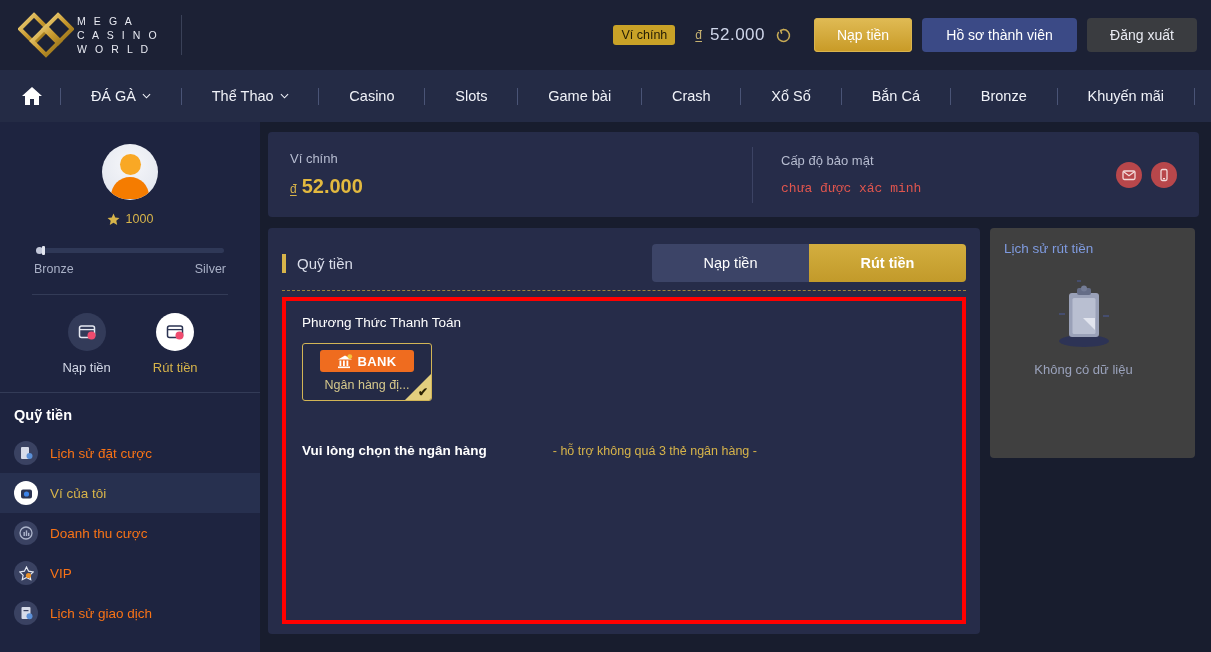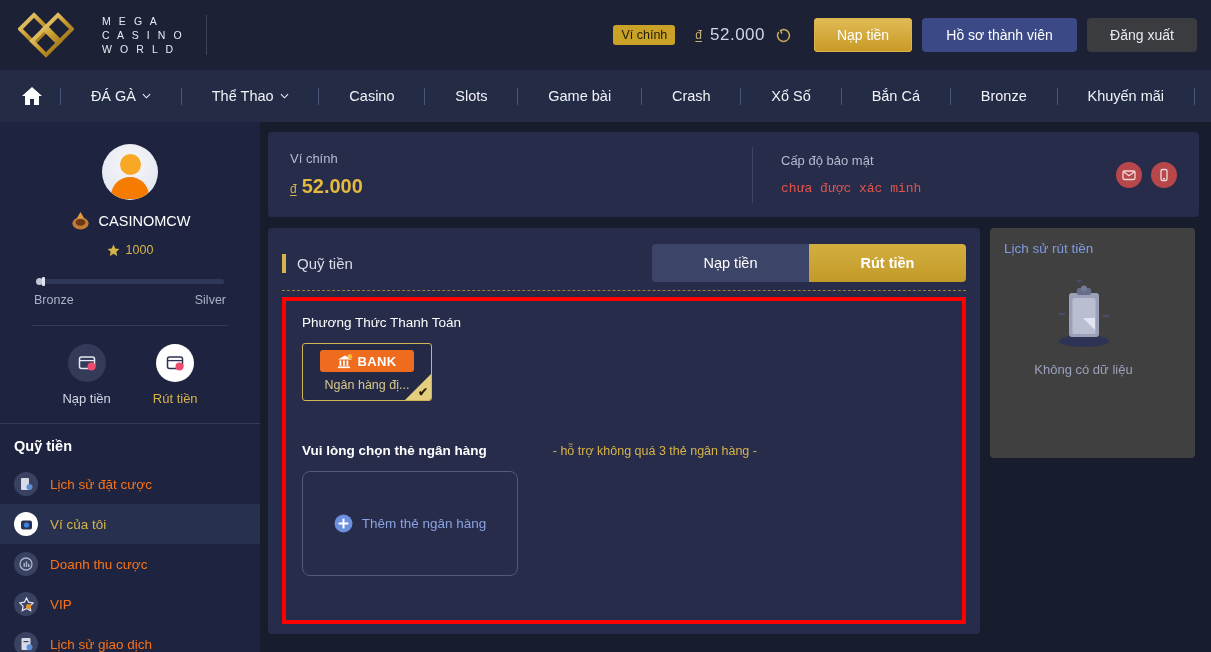--- a/index.html
+++ b/index.html
@@ -15,21 +15,21 @@
     height: 70px;
     background: #1c2135;
     display: flex;
     align-items: center;
     padding: 0 14px 0 18px;
     position: relative;
   }
   .logo-block { display: flex; align-items: center; }
   .logo-mark { width: 56px; height: 50px; flex: 0 0 56px; }
   .logo-text {
-    margin-left: 28px;
+    margin-left: 3px;
     color: #e8eaf2;
     font-size: 10.5px;
     letter-spacing: 2.6px;
     line-height: 14px;
     font-weight: 400;
   }
   .logo-div {
     width: 1px; height: 40px; background: #3a4158; margin-left: 22px;
   }
   .header-right {
@@ -385,28 +385,20 @@
 <div class="page">
 
   <div class="sidebar">
     <div class="avatar-wrap">
       <div class="avatar">
         <div class="av-head"></div>
         <div class="av-body"></div>
       </div>
     </div>
 
-    <div class="uname-row">
-      <svg class="rank-badge" viewBox="0 0 22 22">
-        <ellipse cx="11" cy="14" rx="8.5" ry="6.5" fill="#c07a33"></ellipse>
-        <ellipse cx="11" cy="13" rx="5" ry="3.6" fill="#6b3a14"></ellipse>
-        <path d="M11 2 L15 9 L7 9 Z" fill="#e09a46"></path>
-      </svg>
-      <span class="uname">CASINOMCW</span>
-    </div>
 
     <div class="pts-row">
       <svg class="star-ico" viewBox="0 0 14 14">
         <path d="M7 0.6 L8.9 4.8 L13.4 5.3 L10 8.4 L11 12.9 L7 10.6 L3 12.9 L4 8.4 L0.6 5.3 L5.1 4.8 Z" fill="#d7b44a"></path>
       </svg>
       <span class="pts">1000</span>
     </div>
 
     <div class="prog-wrap">
       <div class="prog-track">
@@ -565,28 +557,20 @@
             <div class="bank-name">Ngân hàng đị...</div>
             <span class="card-tick"></span>
             <span class="tick-mark">✔</span>
           </div>
 
           <div class="choose-row">
             <span class="choose-lab">Vui lòng chọn thẻ ngân hàng</span>
             <span class="choose-note">- hỗ trợ không quá 3 thẻ ngân hàng -</span>
           </div>
 
-          <div class="add-card">
-            <svg class="plus-ico" viewBox="0 0 19 19">
-              <circle cx="9.5" cy="9.5" r="9" fill="#6d8fe0"></circle>
-              <rect x="4.6" y="8.5" width="9.8" height="2" fill="#ffffff"></rect>
-              <rect x="8.5" y="4.6" width="2" height="9.8" fill="#ffffff"></rect>
-            </svg>
-            <span class="add-card-lab">Thêm thẻ ngân hàng</span>
-          </div>
         </div>
       </div>
 
       <div class="history-panel">
         <div class="hp-title">Lịch sử rút tiền</div>
         <div class="hp-empty">
           <svg width="74" height="76" viewBox="0 0 74 76">
             <ellipse cx="37" cy="63" rx="25" ry="6" fill="#2d3355"></ellipse>
             <rect x="22" y="15" width="30" height="44" rx="3" fill="#9aa1b8"></rect>
             <rect x="25.5" y="20" width="23" height="36" rx="1.5" fill="#b9bfd1"></rect>

